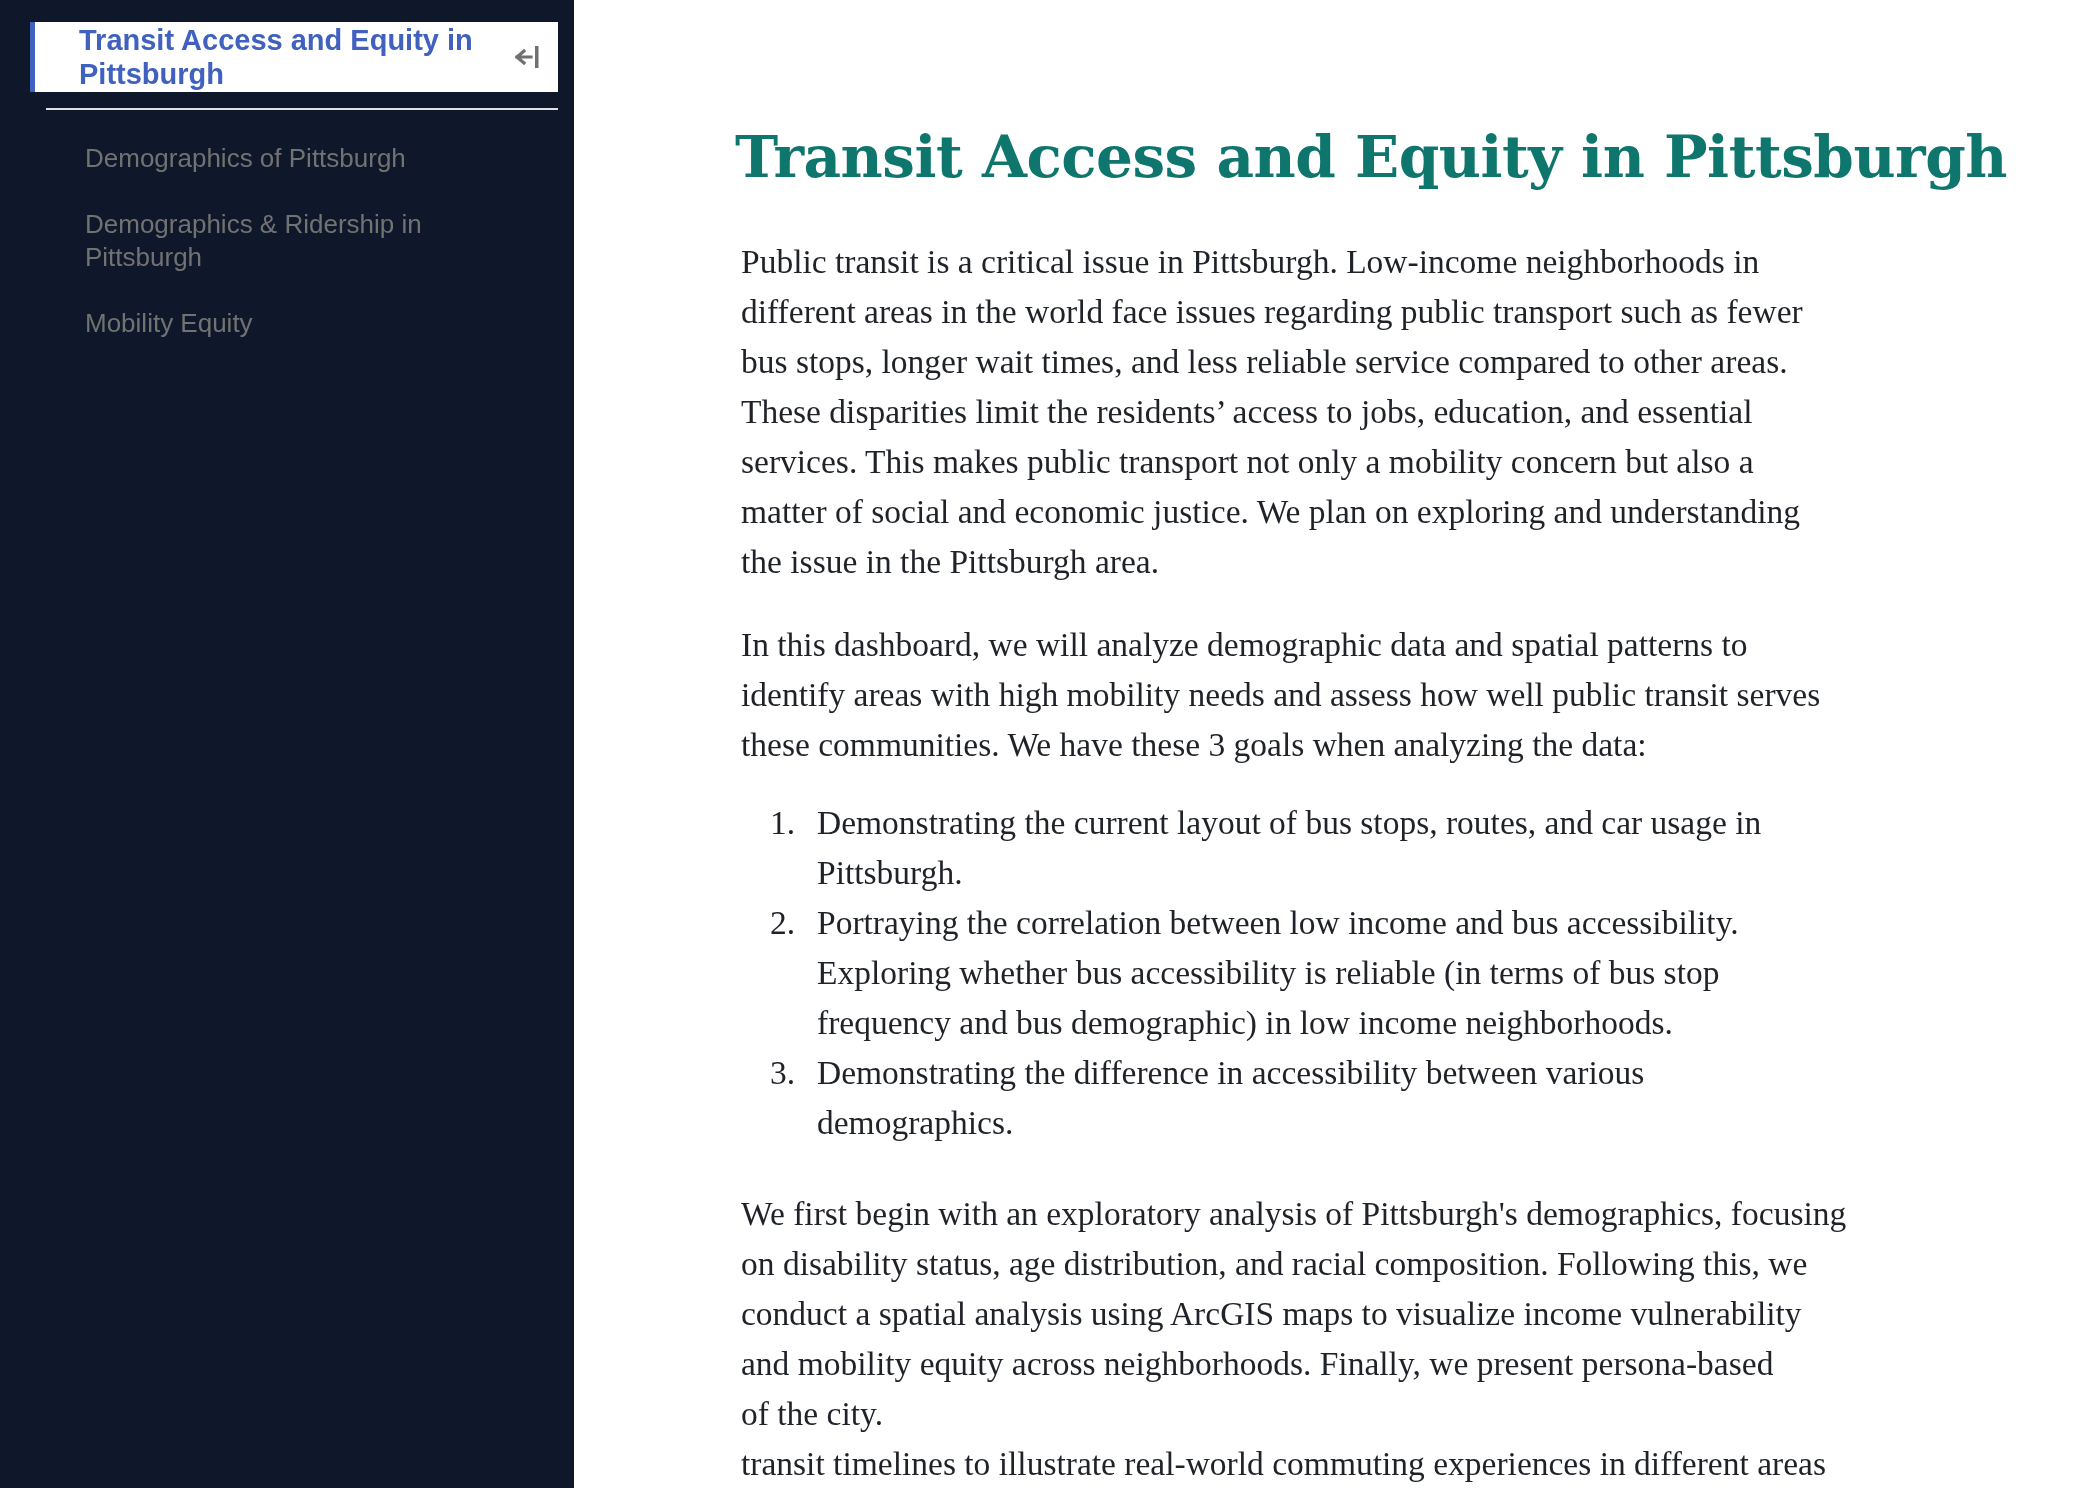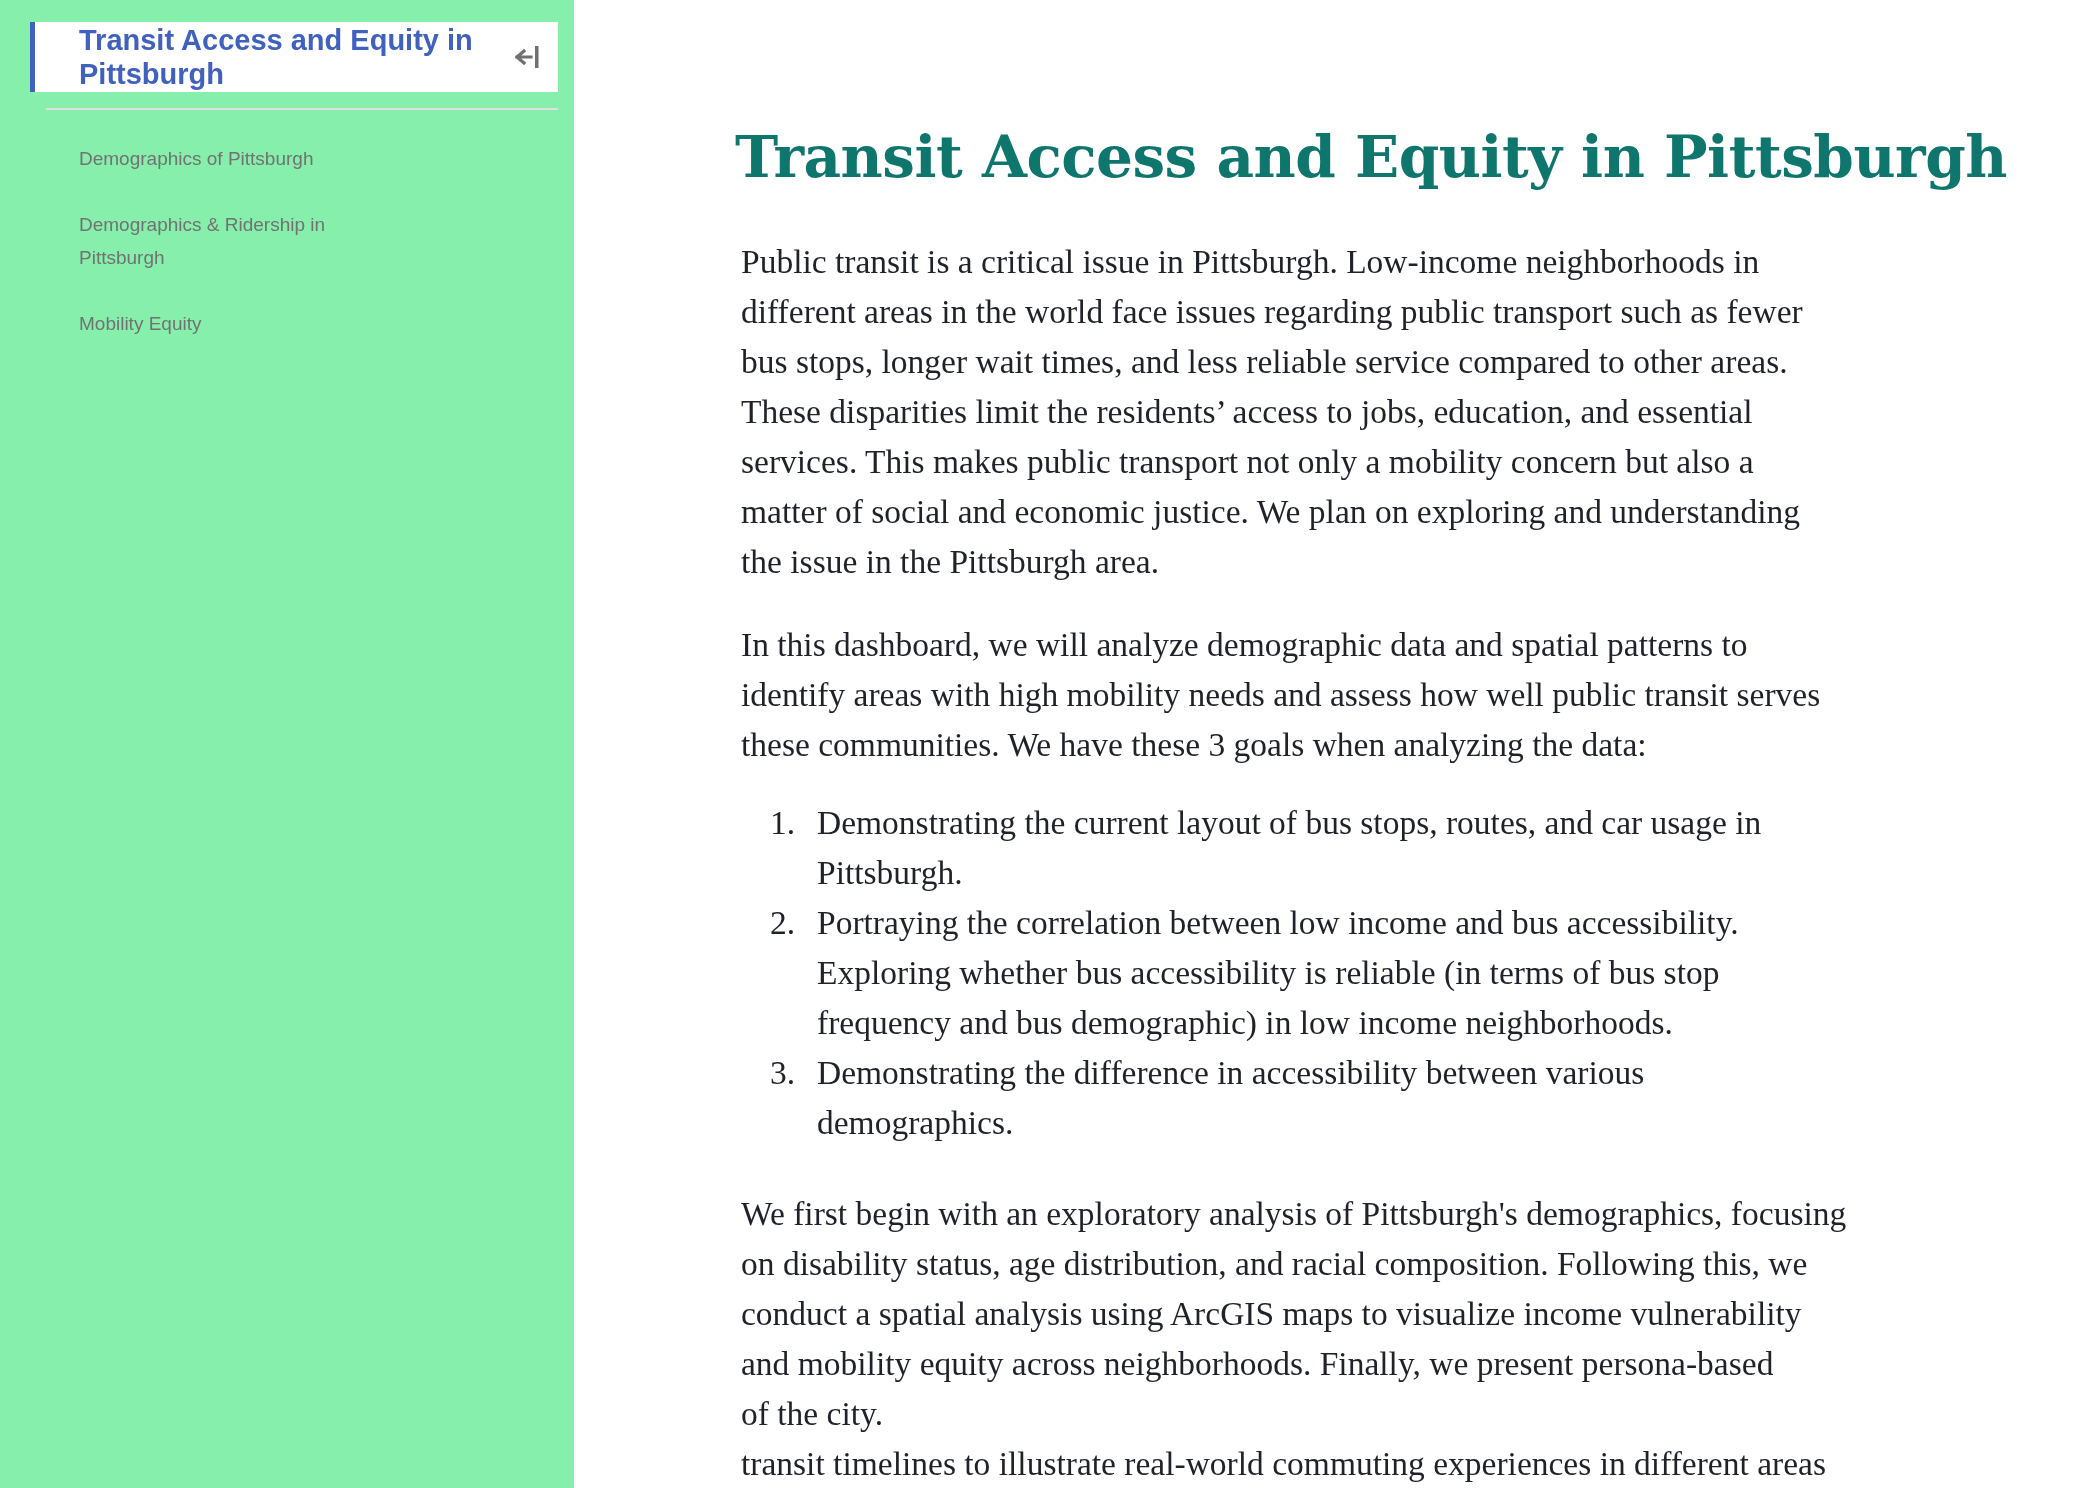--- a/index.html
+++ b/index.html
@@ -3,21 +3,21 @@
 <meta charset="utf-8">
 <style>
   html, body { margin:0; padding:0; }
   body {
     width:2086px; height:1488px; overflow:hidden; position:relative;
     background:#ffffff;
     font-family:"DejaVu Serif", serif;
   }
   .sidebar {
     position:absolute; left:0; top:0; width:574px; height:1488px;
-    background:#86efac;
+    background:#0f172a;
   }
   .toc-header {
     position:absolute; left:30px; top:22px; width:528px; height:70px;
     background:#ffffff; box-sizing:border-box;
     border-left:5px solid #4061bd;
   }
   .toc-title {
     position:absolute; left:44px; top:0px; width:420px;
     font-family:"Liberation Sans", sans-serif; font-weight:bold;
     font-size:29px; line-height:34px; color:#4061bd;
@@ -25,22 +25,22 @@
   }
   .collapse-btn {
     position:absolute; left:479px; top:22px; width:28px; height:26px;
     cursor:pointer;
   }
   .divider {
     position:absolute; left:46px; top:108px; width:512px; height:2px;
     background:#e0e0e0;
   }
   .nav-item {
-    position:absolute; left:79px; width:440px;
-    font-family:"Liberation Sans", sans-serif; font-size:19px; line-height:33px;
+    position:absolute; left:85px; width:440px;
+    font-family:"Liberation Sans", sans-serif; font-size:26px; line-height:33px;
     color:#727272; cursor:pointer;
   }
   .main {
     position:absolute; left:735px; top:0; width:1300px;
     color:#1f2229;
   }
   .page-title {
     position:absolute; left:0; top:118px; margin:0; white-space:nowrap;
     font-family:"DejaVu Serif", serif; font-weight:bold; font-size:58px;
     line-height:78px; color:#0f766e; letter-spacing:-0.5px;

